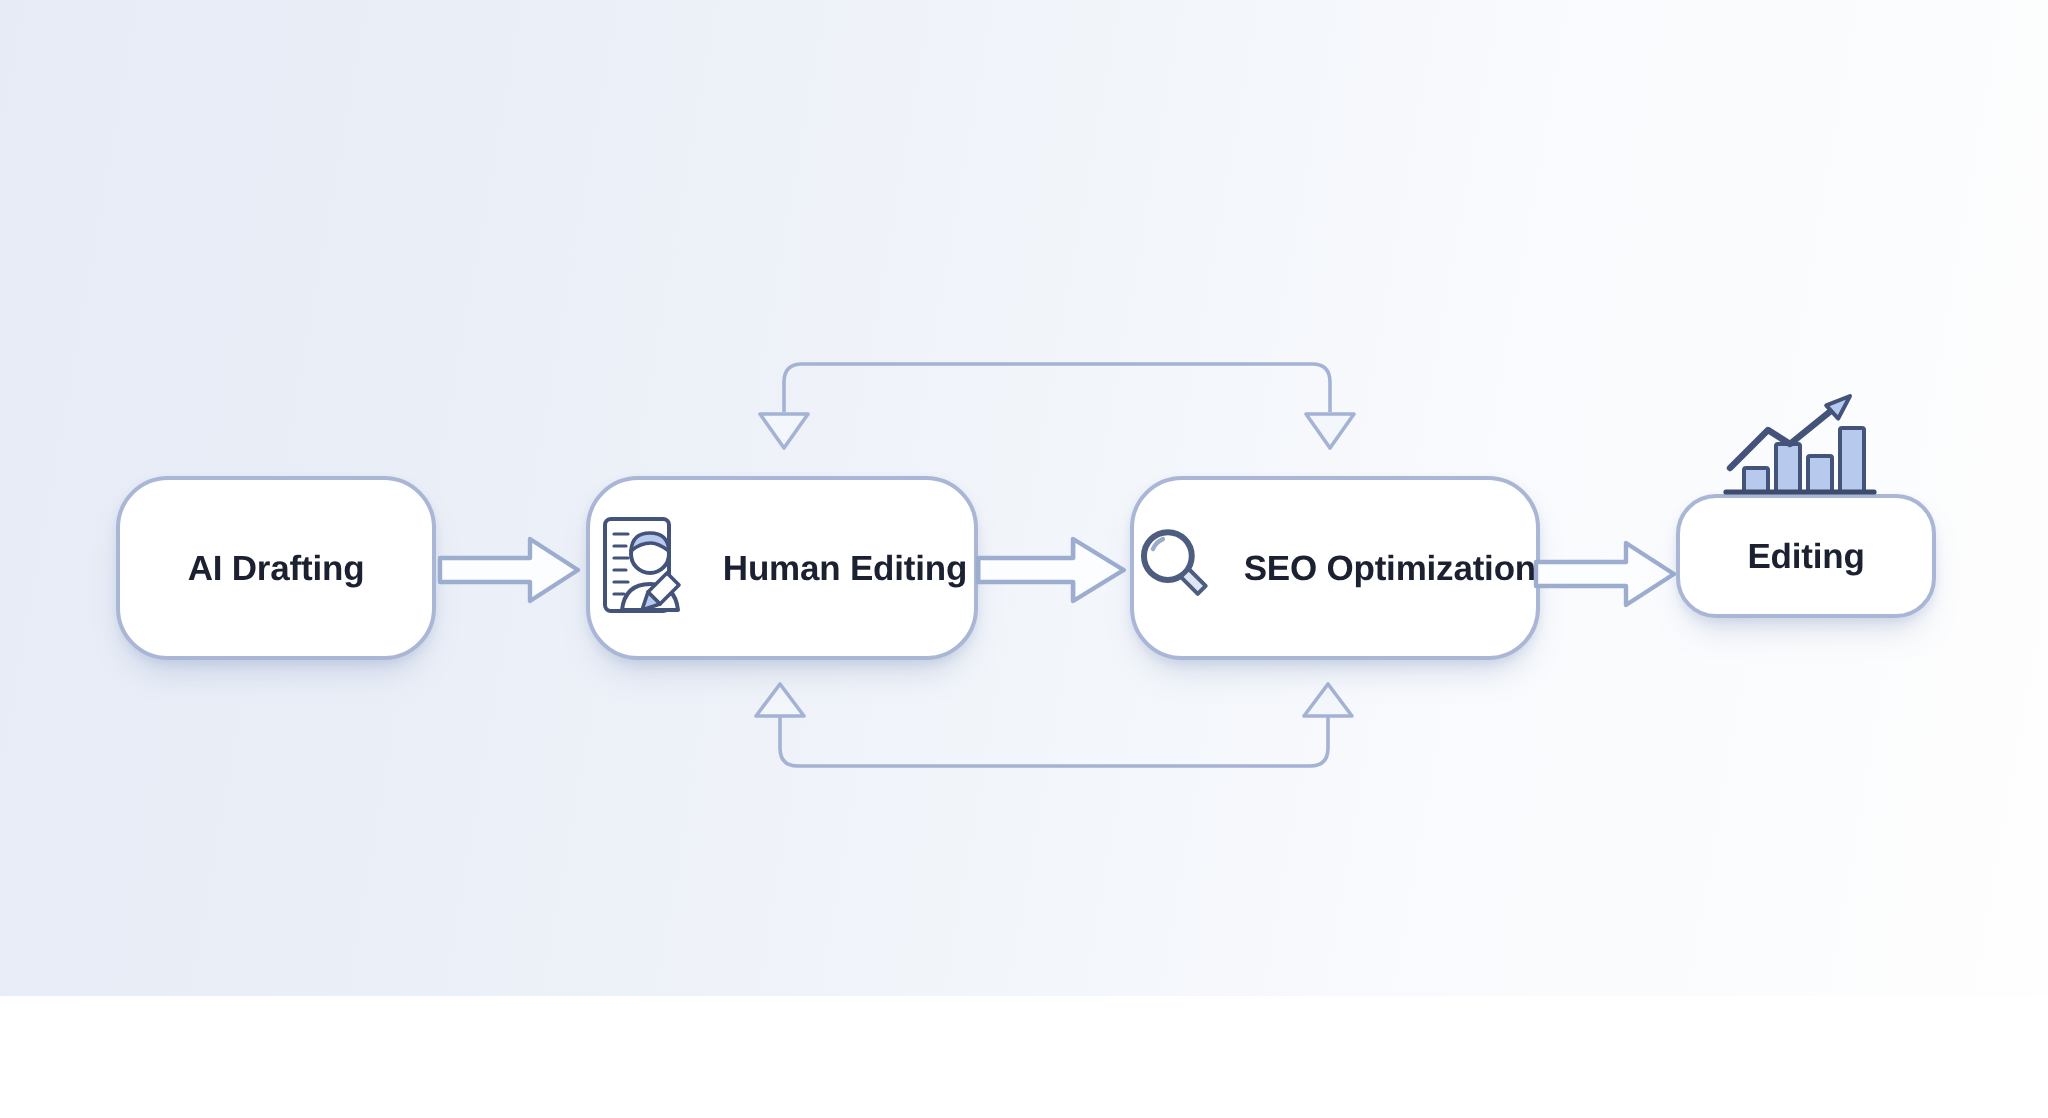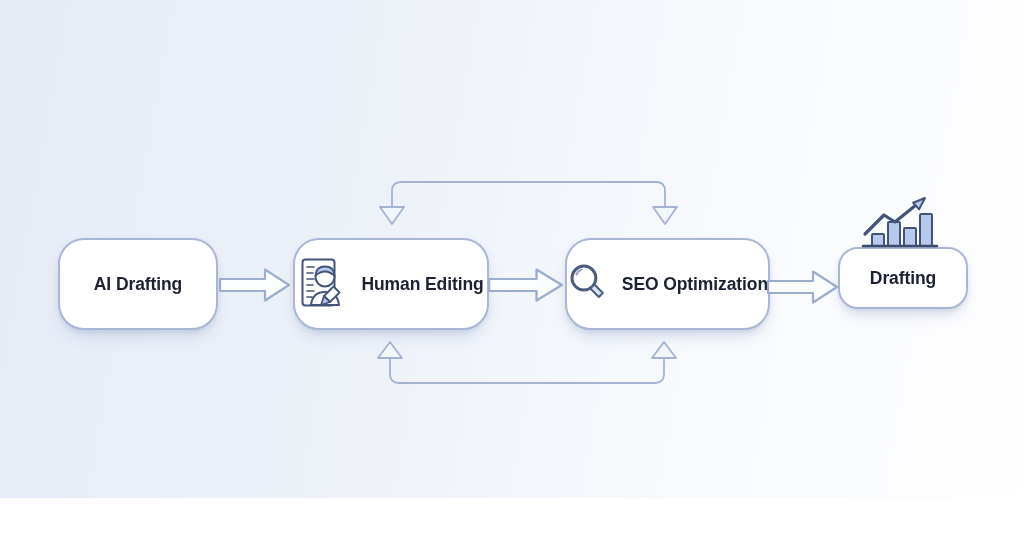--- a/index.html
+++ b/index.html
@@ -90,21 +90,21 @@
       <polygon points="27.5,22.5 36,31 32,35 23.5,26.5" fill="#dfe6f2" stroke="#4d5d80" stroke-width="2" stroke-linejoin="round"></polygon>
     </svg>
     <span class="node-label">SEO Optimization</span>
   </div>
 
   <svg class="abs" style="left:766px;top:267px;" width="74" height="40" viewBox="0 0 74 40">
     <polygon points="2,14 47,14 47,4.5 71,20 47,35.5 47,26 2,26" fill="#fcfdff" stroke="#9cadd0" stroke-width="2.2" stroke-linejoin="round"></polygon>
   </svg>
 
   <div class="node" id="node-rankings">
-    <span class="node-label">Drafting</span>
+    <span class="node-label">Editing</span>
   </div>
 
   <svg class="abs" style="left:861px;top:196px;" width="78" height="54" viewBox="0 0 78 54">
     <g stroke="#44537a" stroke-width="2" fill="#b7c9ed">
       <rect x="11" y="38" width="12" height="12" rx="1"></rect>
       <rect x="27" y="26" width="12" height="24" rx="1"></rect>
       <rect x="43" y="32" width="12" height="18" rx="1"></rect>
       <rect x="59" y="18" width="12" height="32" rx="1"></rect>
     </g>
     <line x1="2" y1="50" x2="76" y2="50" stroke="#3d4c6e" stroke-width="2.6" stroke-linecap="round"></line>

